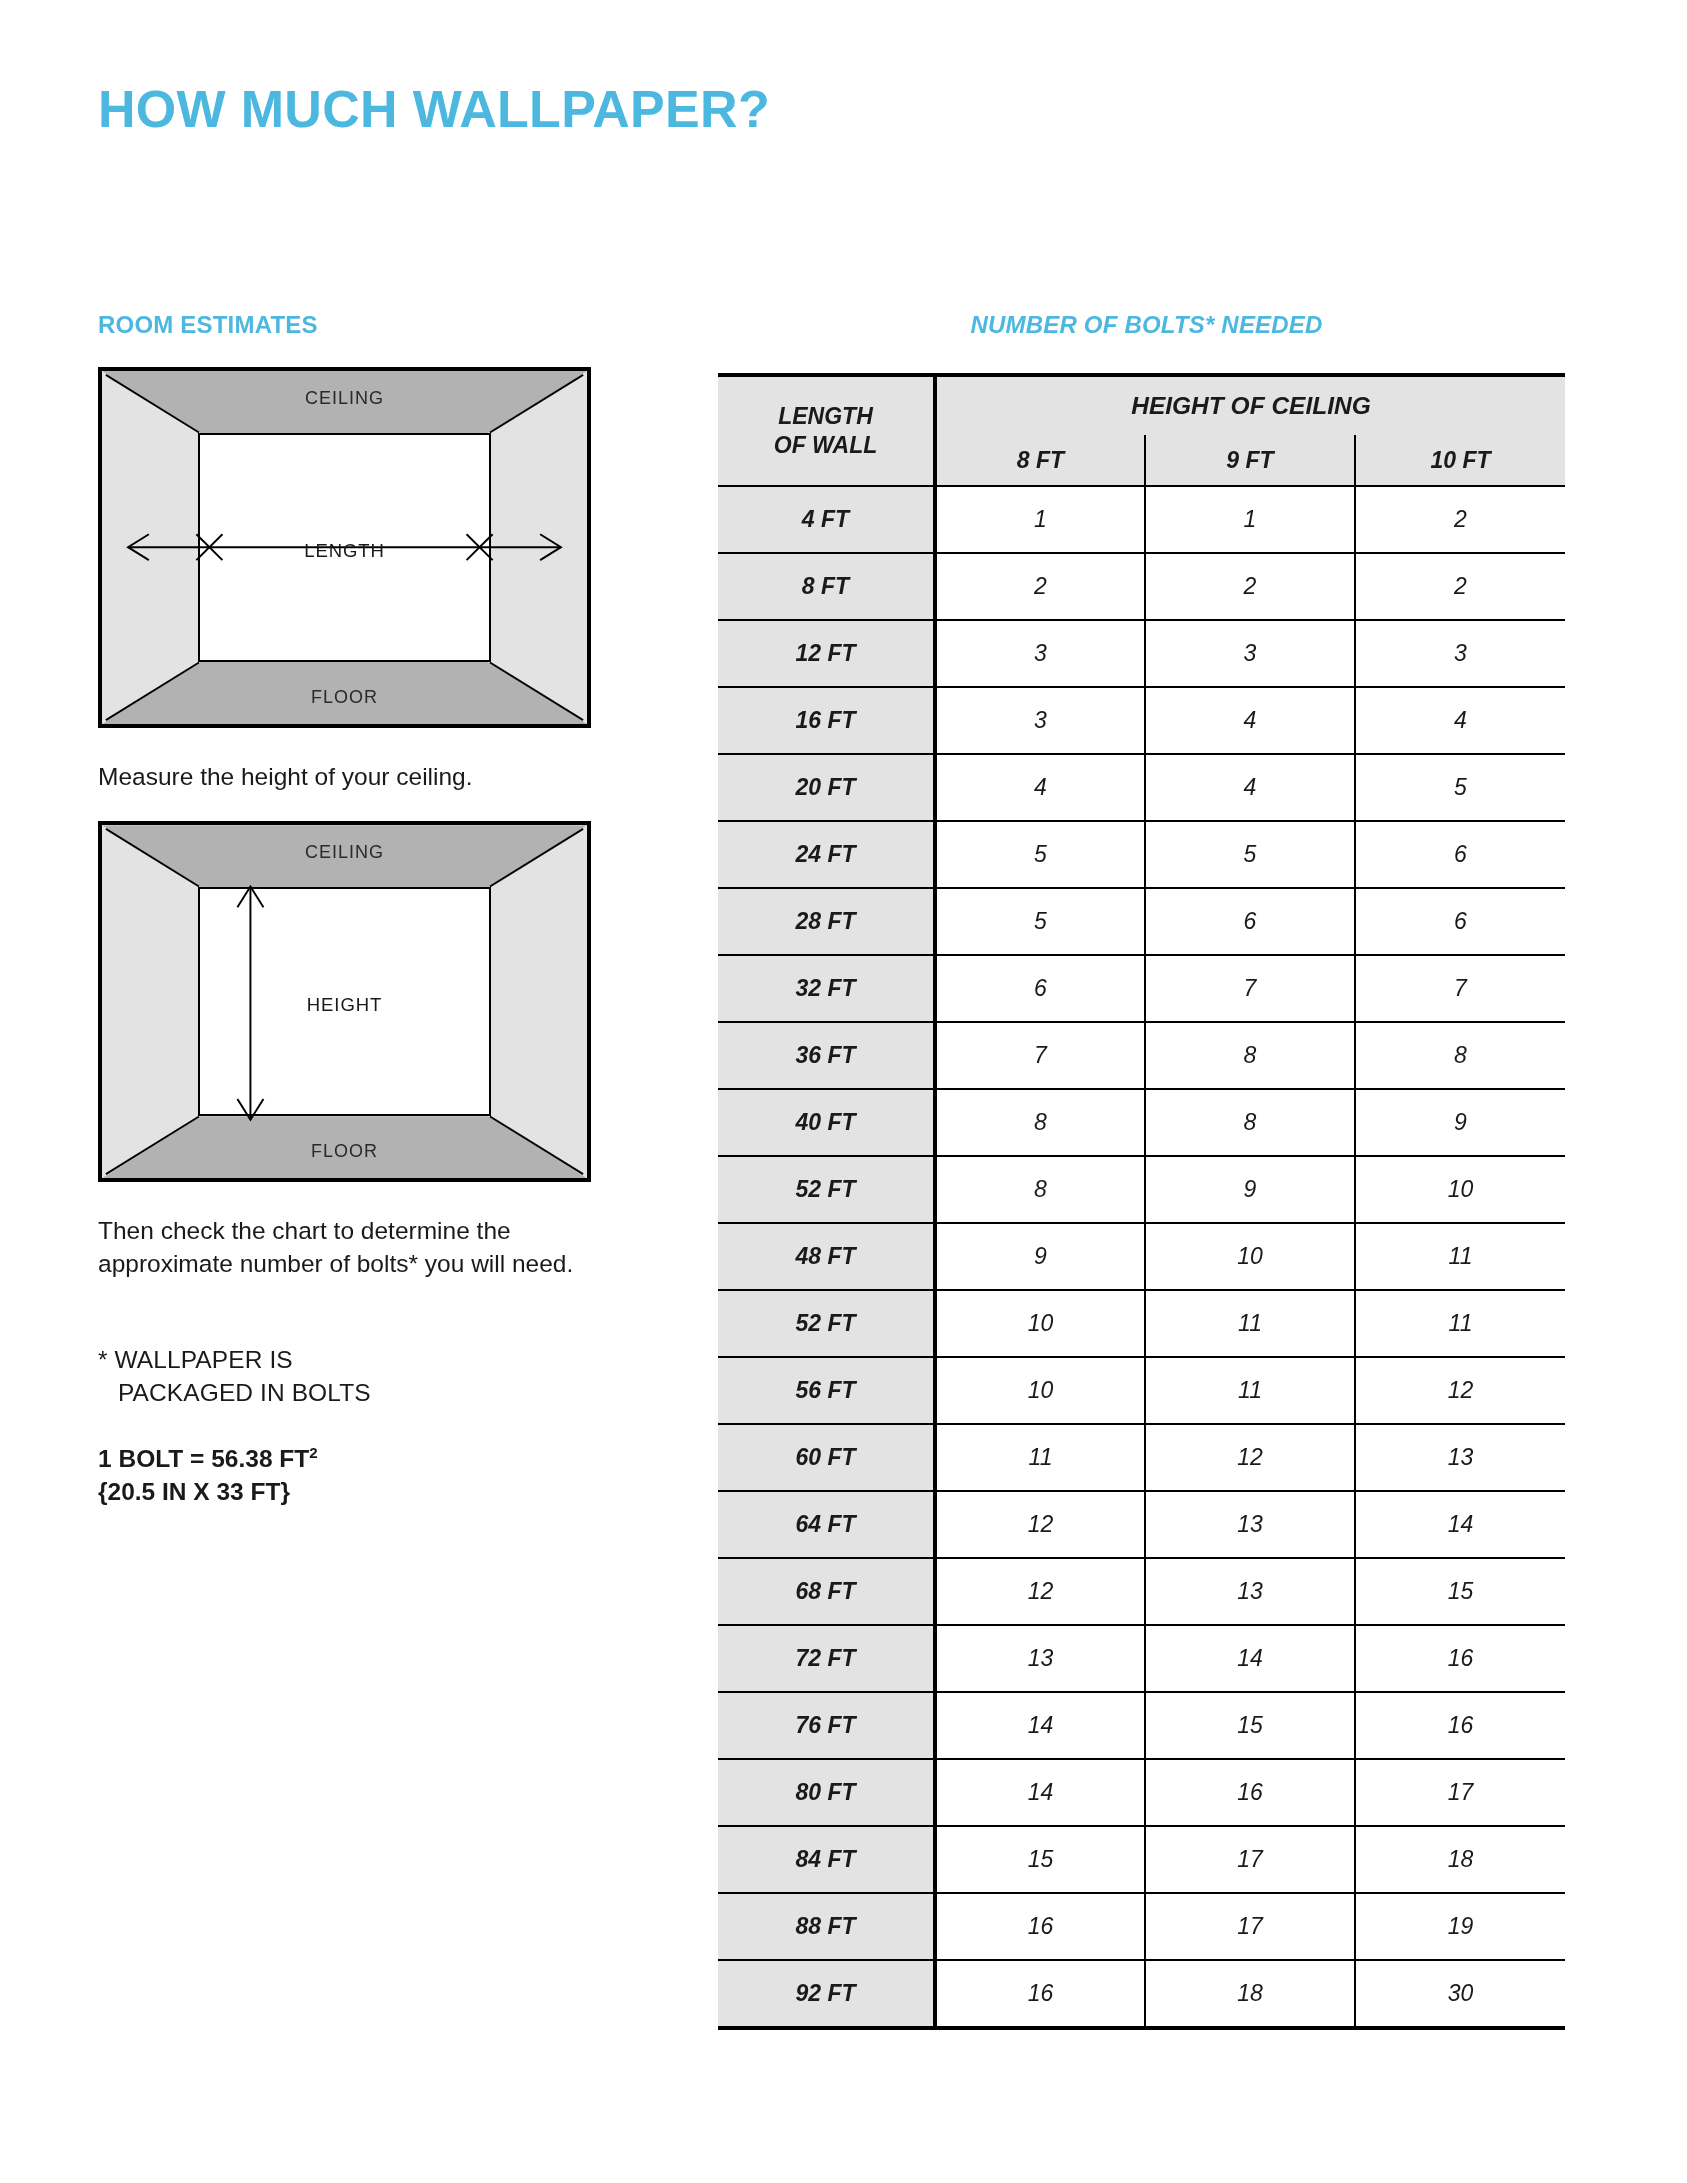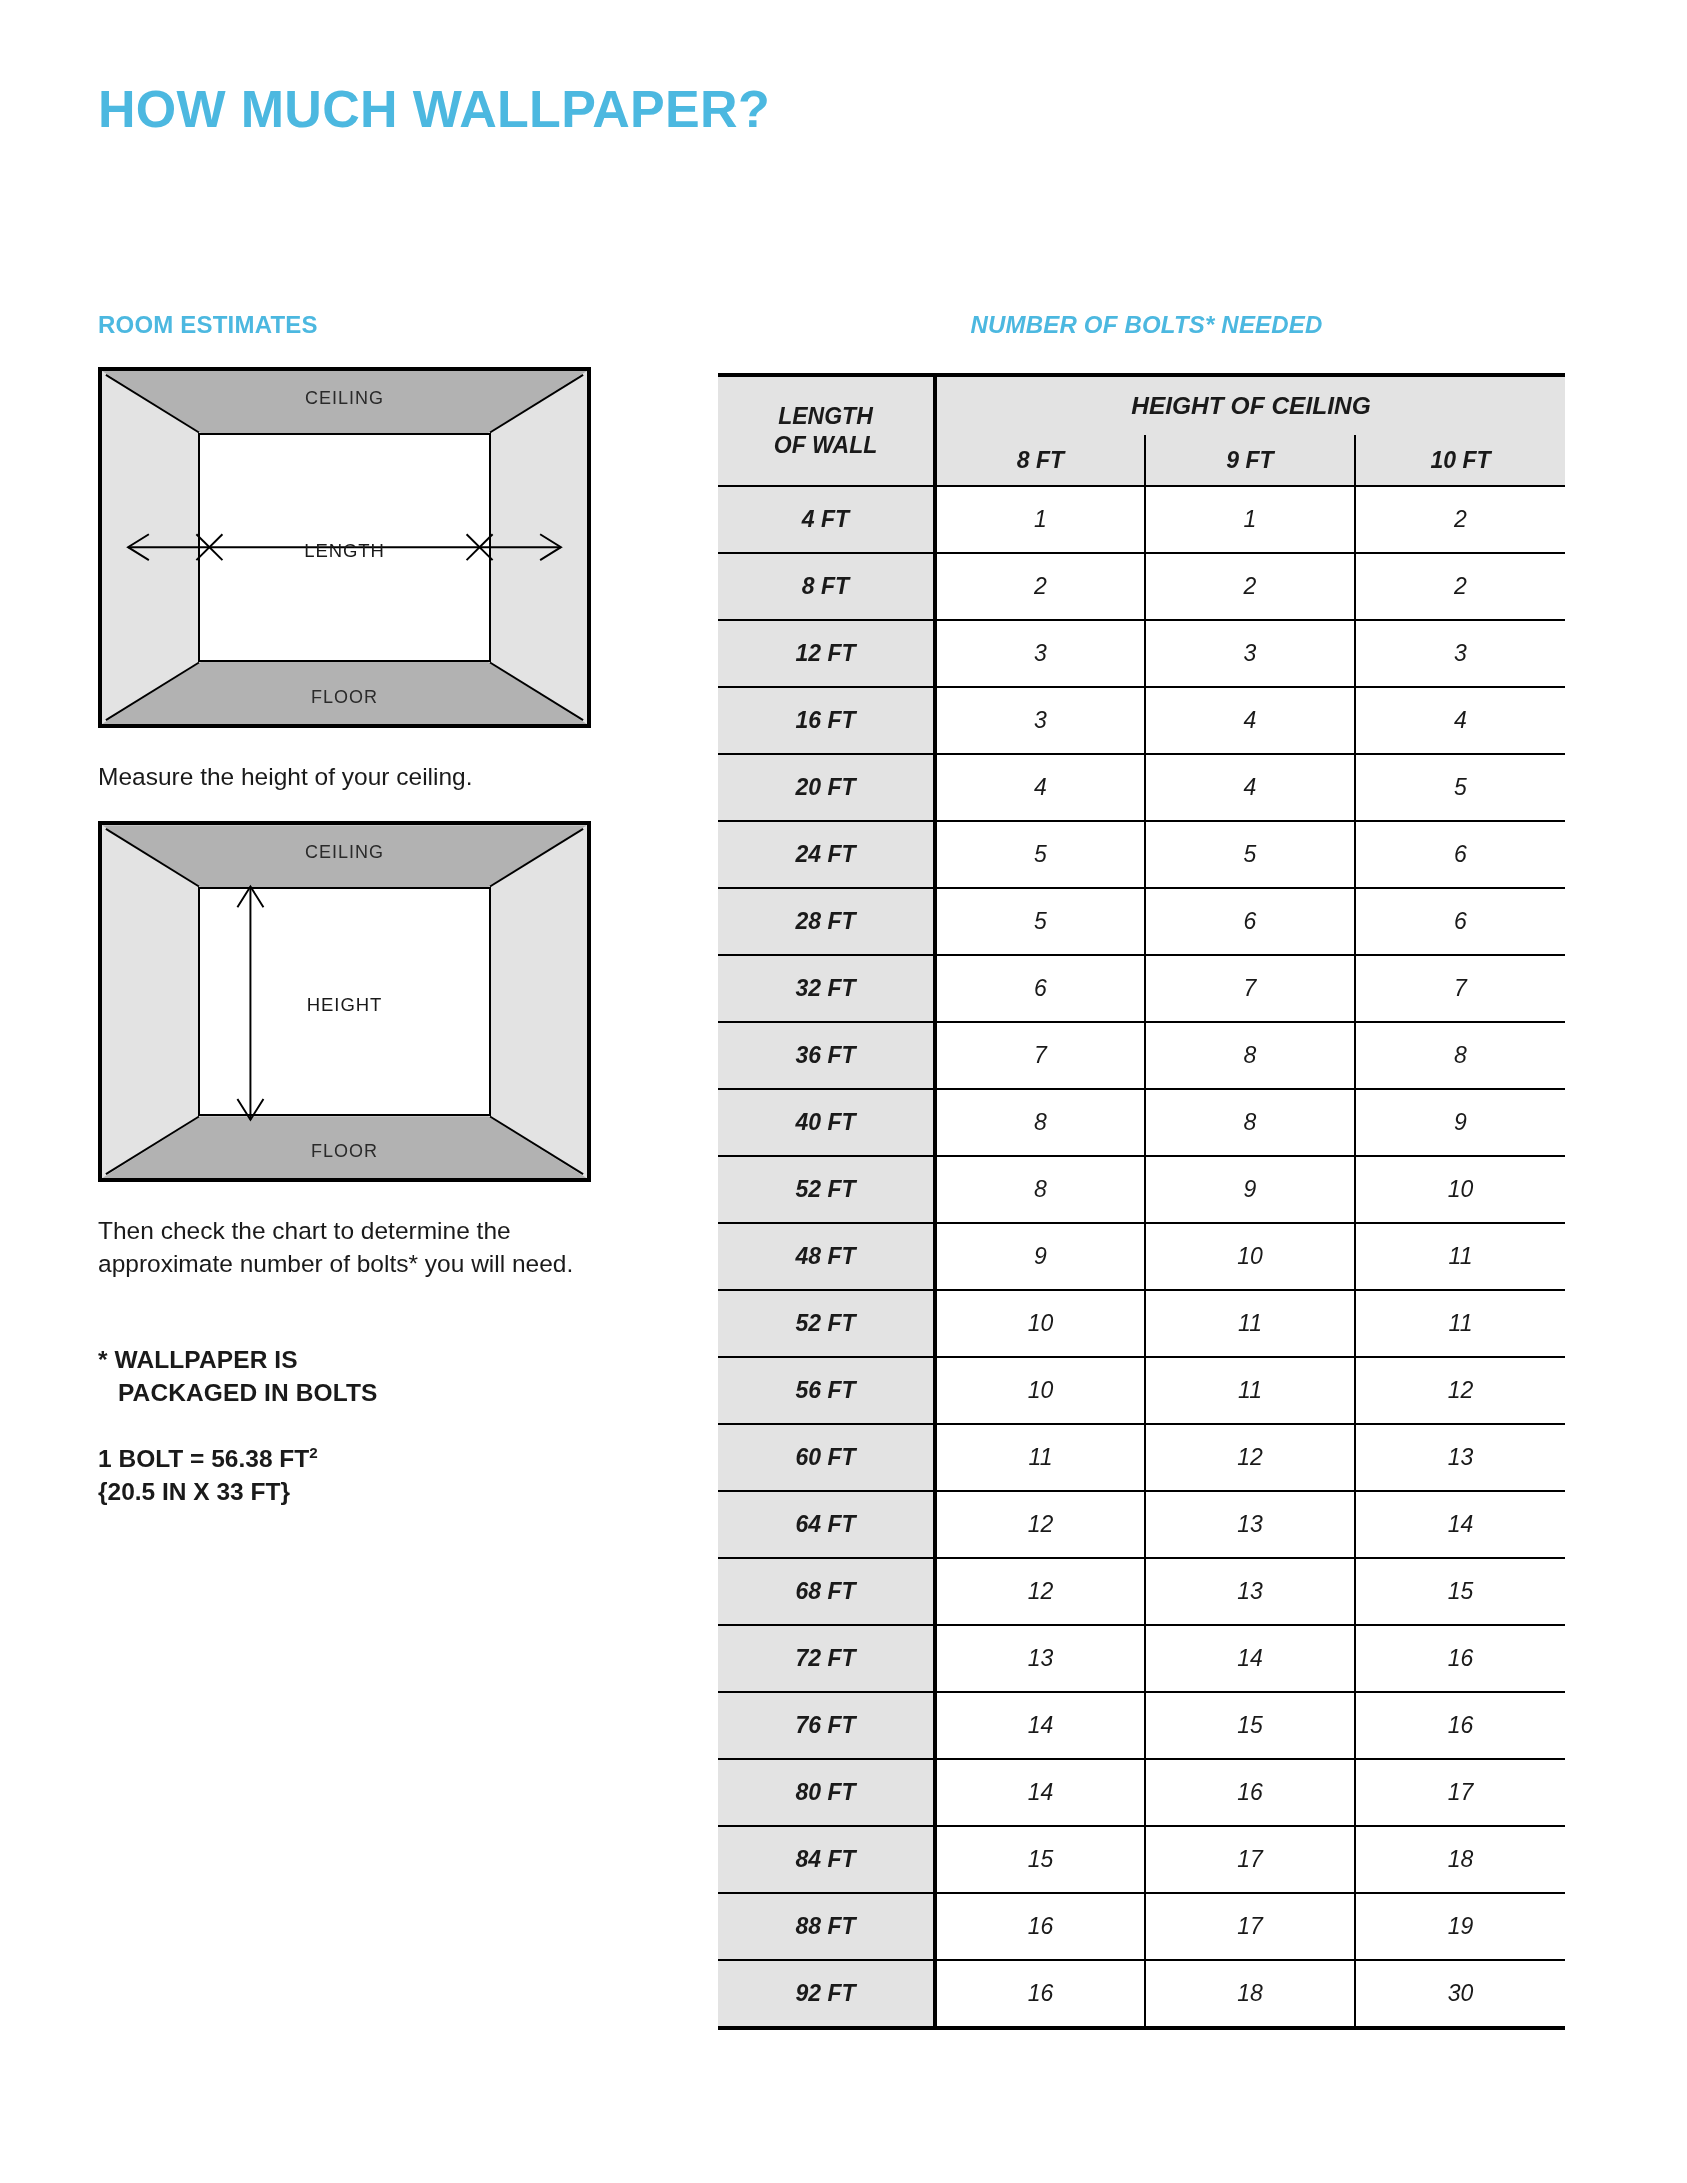--- a/index.html
+++ b/index.html
@@ -128,21 +128,21 @@
     left: 0; top: 0;
     width: 100%;
     height: 100%;
     overflow: visible;
   }
 
   
   .footnote {
     margin-top: 64px;
     font-size: 24.5px;
-    font-weight: bold;
+    font-weight: normal;
     line-height: 1.33;
     letter-spacing: 0.1px;
   }
   .footnote .indent { padding-left: 20px; }
   .bolt-info {
     margin-top: 34px;
     font-size: 24.5px;
     font-weight: bold;
     line-height: 1.33;
   }

